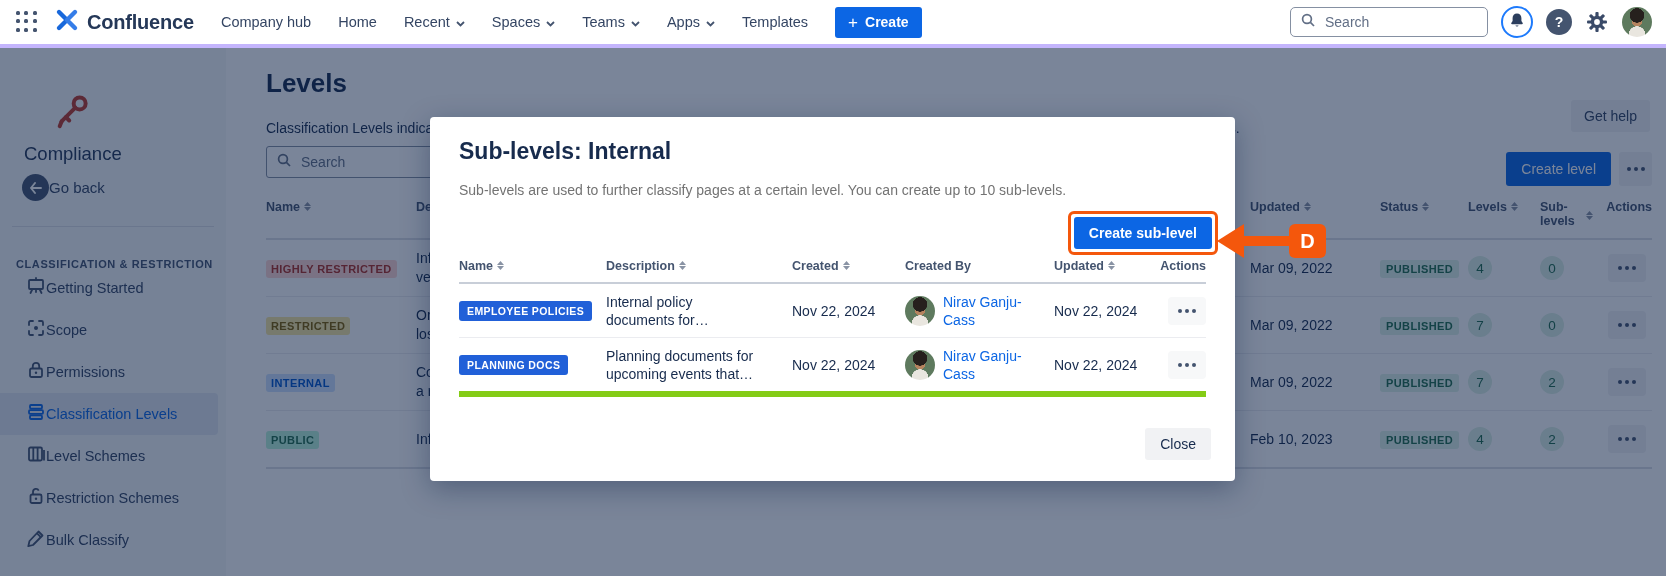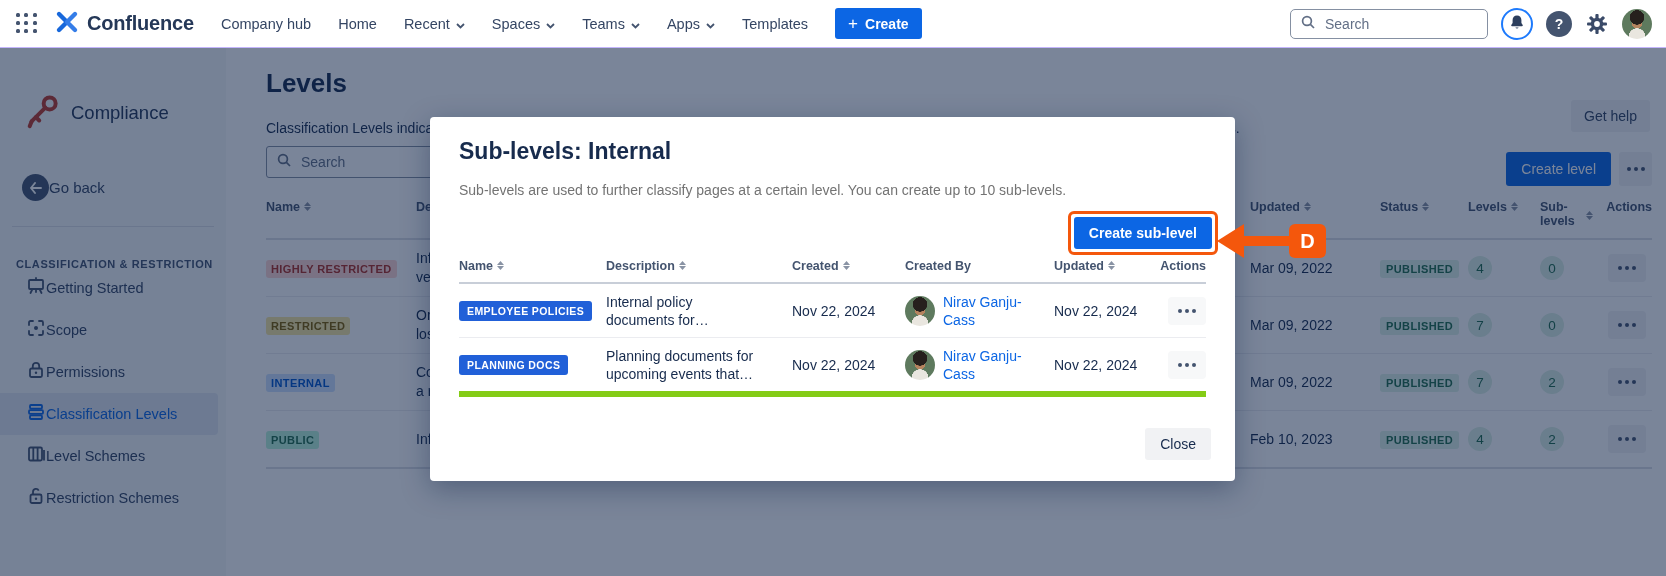--- a/index.html
+++ b/index.html
@@ -1,20 +1,20 @@
 <!DOCTYPE html>
 <html><head>
 <meta charset="utf-8">
 <style>
   html,body{margin:0;padding:0;}
   body{font-family:"Liberation Sans",sans-serif;-webkit-font-smoothing:antialiased;}
   .screen{position:relative;width:1666px;height:576px;overflow:hidden;background:#fff;}
 
   
-  .topnav{position:relative;z-index:10;height:48px;background:#fff;border-bottom:1px solid #c4b5fd;
+  .topnav{position:relative;z-index:10;height:48px;background:#fff;border-bottom:4px solid #c4b5fd;
           display:flex;align-items:center;padding:0 14px;box-sizing:border-box;}
   .appgrid{width:22px;height:22px;display:grid;grid-template-columns:repeat(3,1fr);gap:3px;padding:2px;cursor:pointer;}
   .appgrid i{width:4px;height:4px;border-radius:1.5px;background:#44546F;}
   .brand{display:flex;align-items:center;gap:7px;margin-left:14px;}
   .brand-name{font-size:20px;font-weight:700;color:#253858;letter-spacing:-0.2px;}
   .nav-links{display:flex;align-items:center;gap:27px;margin-left:27px;}
   .nav-link{font-size:14.5px;font-weight:500;color:#344563;display:flex;align-items:center;gap:6px;cursor:pointer;white-space:nowrap;}
   .btn-create{margin-left:27px;display:flex;align-items:center;gap:7px;background:#0C66E4;color:#fff;
               font-size:14px;font-weight:600;border:none;border-radius:3px;padding:7px 13px;cursor:pointer;}
   .btn-create .plus{font-size:17px;font-weight:400;line-height:1;}
@@ -32,21 +32,21 @@
       radial-gradient(circle at 50% 28%, #26201d 0 27%, transparent 28%),
       radial-gradient(circle at 50% 48%, #b5845f 0 23%, transparent 24%),
       radial-gradient(circle, #5e7a5e 0 70%, #46604c 100%);}
 
   
   .layout{display:flex;height:528px;}
   .sidebar{position:relative;flex:none;width:226px;background:#F7F8F9;box-sizing:border-box;}
   .main{position:relative;flex:1;background:#fff;}
 
   
-  .side-brand{position:absolute;left:24px;top:44px;display:flex;align-items:center;gap:9px;}
+  .side-brand{position:absolute;left:24px;top:44px;display:flex;align-items:center;gap:9px;flex-direction:column;}
   .side-brand-name{font-size:18.5px;color:#253858;}
   .goback{position:absolute;left:22px;top:126px;display:flex;align-items:center;cursor:pointer;}
   .goback-circle{width:27px;height:27px;border-radius:50%;background:#44546F;display:flex;align-items:center;justify-content:center;}
   .goback-label{font-size:15px;color:#344563;}
   .side-divider{position:absolute;left:12px;right:12px;top:178px;height:1px;background:#DCDFE4;}
   .side-section{position:absolute;left:16px;top:198px;font-size:11px;font-weight:700;letter-spacing:.6px;color:#44546F;margin-top:12px;}
   .side-items{position:absolute;left:0;right:8px;top:219px;}
   .side-item{height:42px;display:flex;align-items:center;padding-left:26px;cursor:pointer;border-radius:0 4px 4px 0;}
   .side-item .lbl{font-size:14.5px;color:#344563;}
   .side-item.selected{background:#E2E7EF;}
@@ -301,20 +301,27 @@
           <span class="lbl">Level Schemes</span>
         </div>
         <div class="side-item">
           <span><svg width="20" height="20" viewBox="0 0 20 20" fill="none" stroke="#44546F" stroke-width="1.8">
                 <rect x="4.5" y="8.5" width="11" height="8.5" rx="1.5"></rect>
                 <path d="M7 8.5V5.8a3 3 0 0 1 5.7-1.2"></path>
                 <circle cx="10" cy="12.7" r="1.2" fill="#44546F" stroke="none"></circle>
               </svg></span>
           <span class="lbl">Restriction Schemes</span>
         </div>
+        <div class="side-item">
+          <span><svg width="20" height="20" viewBox="0 0 20 20" fill="none" stroke="#44546F" stroke-width="1.8" stroke-linejoin="round">
+                <path d="M12.5 3.5l4 4L7 17l-4.7 1.2L3.5 13z"></path>
+                <path d="M10.8 5.2l4 4"></path>
+              </svg></span>
+          <span class="lbl">Bulk Classify</span>
+        </div>
       </div>
     </div>
 
     <div class="main">
       <div class="page-title">Levels</div>
       <button class="btn-gethelp">Get help</button>
       <div class="page-desc">Classification Levels indicate the sensitivity of content in your organization. Create and manage levels here, then apply them to spaces using Level Schemes.</div>
       <div class="page-search">
         <span><svg width="14" height="14" viewBox="0 0 14 14">
               <circle cx="6" cy="6" r="4.4" fill="none" stroke="#626F86" stroke-width="1.7"></circle>

